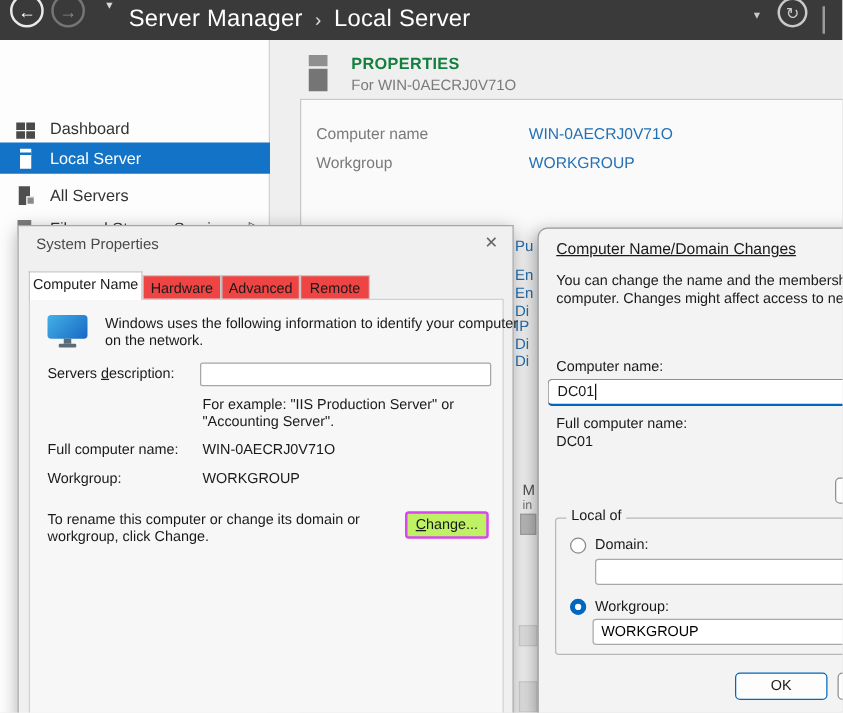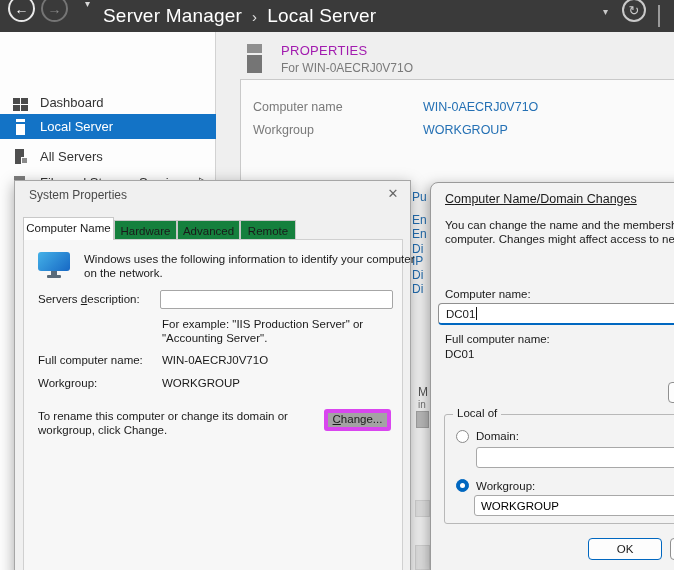--- a/index.html
+++ b/index.html
@@ -37,53 +37,53 @@
   .tower-d2{position:absolute;left:8px;top:8px;width:7px;height:7px;background:#8a8a8a;border:1px solid #fdfdfd;}
   .fss1{position:absolute;left:1px;top:1px;width:11px;height:12px;background:#7d7d7d;}
   .fss2{position:absolute;left:8px;top:8px;width:7px;height:7px;background:#a3a3a3;border:1px solid #fdfdfd;}
   .expand{position:absolute;left:199px;top:5px;font-size:10px;color:#333;}
 
   
   .main{position:absolute;left:217px;top:32px;width:457px;height:538px;background:#efefef;z-index:0;}
   .srv-ico{position:absolute;left:30px;top:12px;width:15px;height:29px;}
   .srv-ico .a{position:absolute;left:0;top:0;width:15px;height:9px;background:#8f8f8f;}
   .srv-ico .b{position:absolute;left:0;top:11px;width:15px;height:18px;background:#757575;}
-  .ph{position:absolute;left:64px;top:11px;font-size:13px;font-weight:normal;color:#a21caf;letter-spacing:.3px;}
+  .ph{position:absolute;left:64px;top:11px;font-size:13px;font-weight:bold;color:#15803d;letter-spacing:.3px;}
   .psub{position:absolute;left:64px;top:29px;font-size:12px;color:#7a7a7a;}
   .card{position:absolute;left:23px;top:47px;width:435px;height:491px;background:#fafafa;border:1px solid #c9c9c9;}
   .prow-l{position:absolute;left:12px;font-size:12.5px;color:#7a7a7a;}
   .prow-v{position:absolute;left:182px;font-size:12.5px;color:#2470b4;cursor:pointer;}
 
   
   .strip{position:absolute;left:410px;top:183px;width:20px;height:387px;background:#fafafa;z-index:5;overflow:hidden;}
   .frag{position:absolute;left:2px;width:18px;overflow:hidden;white-space:nowrap;font-size:12px;color:#2470b4;}
   .fragg{position:absolute;left:8px;font-size:12px;color:#555;}
   .thumb{position:absolute;left:6px;top:228px;width:13px;height:17px;background:#c0c0c0;border:1px solid #a9a9a9;}
   .blk{position:absolute;left:5px;width:15px;background:#e9e9e9;border:1px solid #d9d9d9;}
 
   
   .spdlg{position:absolute;left:14px;top:180px;width:397px;height:400px;background:#f0f0f0;
     border:1px solid #a6a6a6;box-shadow:0 4px 14px rgba(0,0,0,.35);z-index:10;font-size:11.5px;color:#1a1a1a;}
   .sp-title{position:absolute;left:14px;top:7px;font-size:12px;color:#4a4a4a;}
   .sp-close{position:absolute;right:8px;top:5px;width:18px;height:18px;text-align:center;color:#666;font-size:13px;cursor:default;}
-  .tab{position:absolute;border:1px solid #c8c8c8;border-bottom:none;background:#15803d;
+  .tab{position:absolute;border:1px solid #c8c8c8;border-bottom:none;background:#ef4444;
     text-align:center;font-size:11.5px;padding-top:4px;height:20px;top:39px;}
   .tab.active{background:#fff;top:36px;height:23px;z-index:3;}
   .sp-page{position:absolute;left:8px;top:58px;width:380px;height:342px;background:#f7f7f7;border:1px solid #d0d0d0;z-index:2;}
   .mon{position:absolute;left:14px;top:12px;width:32px;height:27px;}
   .mon .scr{position:absolute;left:0;top:0;width:32px;height:19px;border-radius:3px;
     background:linear-gradient(135deg,#44b1e8,#1768c4);}
   .mon .neck{position:absolute;left:13px;top:19px;width:6px;height:4px;background:#5a6b7a;}
   .mon .base{position:absolute;left:9px;top:23px;width:14px;height:3px;background:#5a6b7a;border-radius:1px;}
   .txt{position:absolute;white-space:nowrap;}
   .u{text-decoration:underline;}
   .sp-input{position:absolute;left:136px;top:50px;width:233px;height:19px;background:#fff;
     border:1px solid #a6a6a6;border-radius:2px;font-size:11.5px;padding:0 4px;font-family:"Liberation Sans",sans-serif;}
-  .btn{background:#a3a3a3;border:4px solid #d946ef;border-radius:3px;font-size:11.5px;color:#1a1a1a;
-    display:flex;justify-content:center;cursor:default;}
+  .btn{background:#bef264;border:2px solid #d946ef;border-radius:3px;font-size:11.5px;color:#1a1a1a;
+    display:flex;align-items:center;justify-content:center;cursor:default;}
   .chg{position:absolute;left:300px;top:169px;width:67px;height:22px;}
 
   
   .cnd{position:absolute;left:430px;top:182px;width:270px;height:392px;background:#f3f3f3;
     border:1px solid #9a9a9a;border-radius:8px 0 0 0;box-shadow:-3px 4px 14px rgba(0,0,0,.35);
     z-index:20;font-size:11.5px;color:#1a1a1a;}
   .cnd-title{position:absolute;left:14px;top:9px;font-size:12.5px;text-decoration:underline;}
   .cn-input{position:absolute;left:7px;top:120px;width:260px;height:22px;background:#fff;
     border:1px solid #8f8f8f;border-bottom:2px solid #0067c0;border-radius:4px;
     display:flex;align-items:center;padding-left:7px;font-size:11.5px;}

